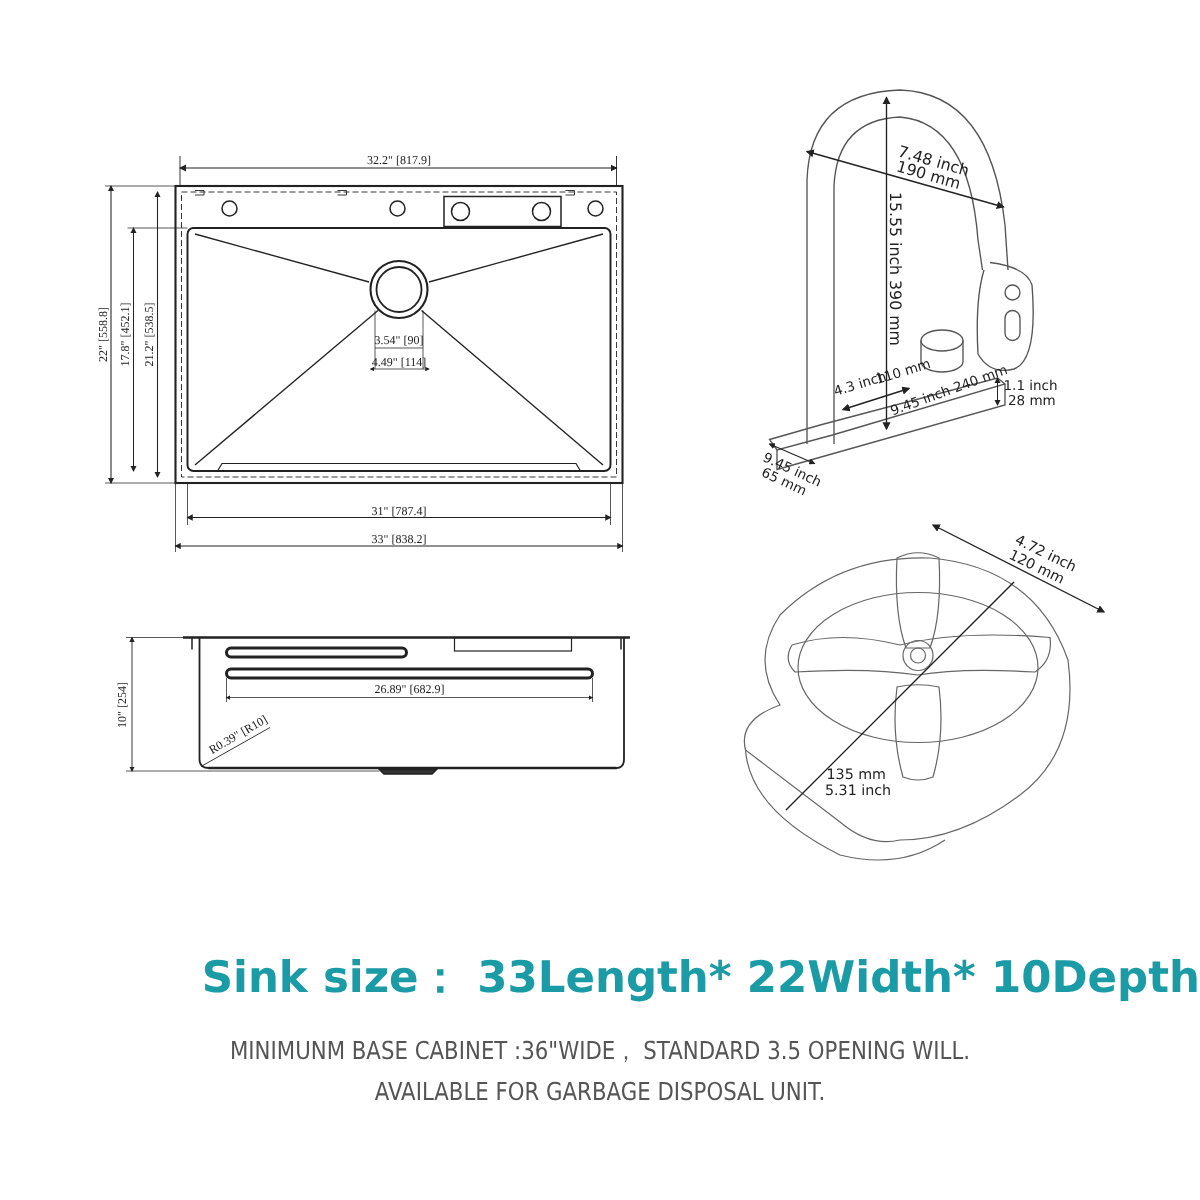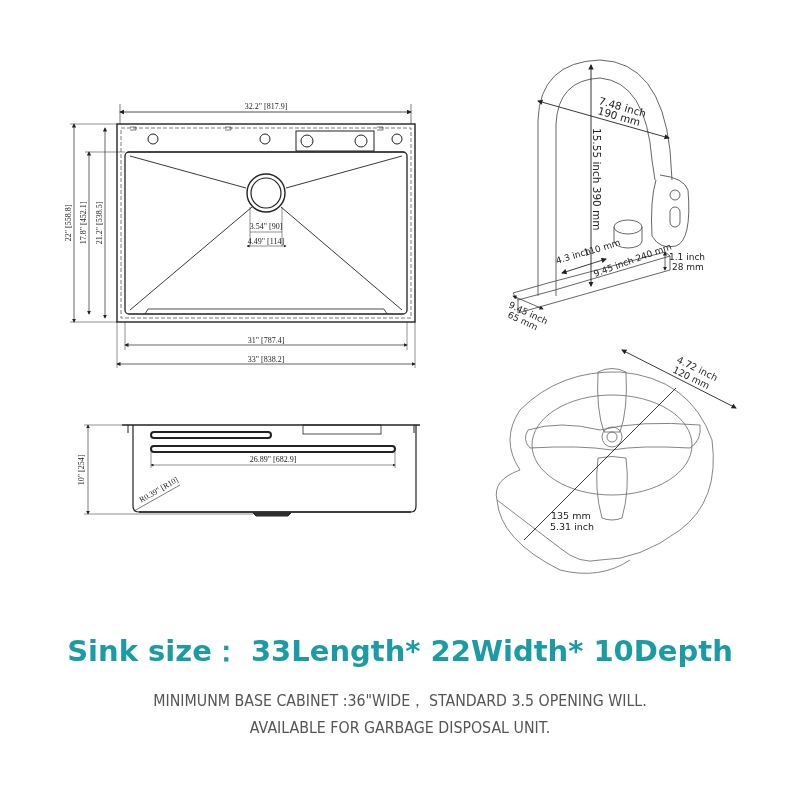--- a/index.html
+++ b/index.html
@@ -1,21 +1,21 @@
 <!DOCTYPE html>
 <html><head>
 <meta charset="utf-8">
 <style>
   html, body { margin: 0; padding: 0; background: #ffffff; }
   body { width: 800px; height: 800px; position: relative; overflow: hidden; font-family: "Liberation Serif", serif; }
   .canvas { position: absolute; left: 0; top: 0; width: 800px; height: 800px; }
   svg text.dim { font-family: "Liberation Serif", serif; font-size: 8px; fill: #222; }
   svg text.sans { font-family: "DejaVu Sans", sans-serif; fill: #222; }
   .headline {
-    position: absolute; left: 0; top: 632px; width: 800px; text-align: center;
+    position: absolute; left: 0; top: 632px; width: 800px; text-align: right;
     font-family: "DejaVu Sans", sans-serif; font-weight: bold; font-size: 29px;
     color: #1a9ba5; letter-spacing: 0px; white-space: nowrap;
   }
   .subline {
     position: absolute; left: 0; width: 800px; text-align: center;
     font-family: "DejaVu Sans", sans-serif; font-size: 16.5px; color: #555;
     white-space: nowrap; transform: scaleX(0.86); transform-origin: center;
   }
   .sub1 { top: 690px; }
   .sub2 { top: 718px; }

